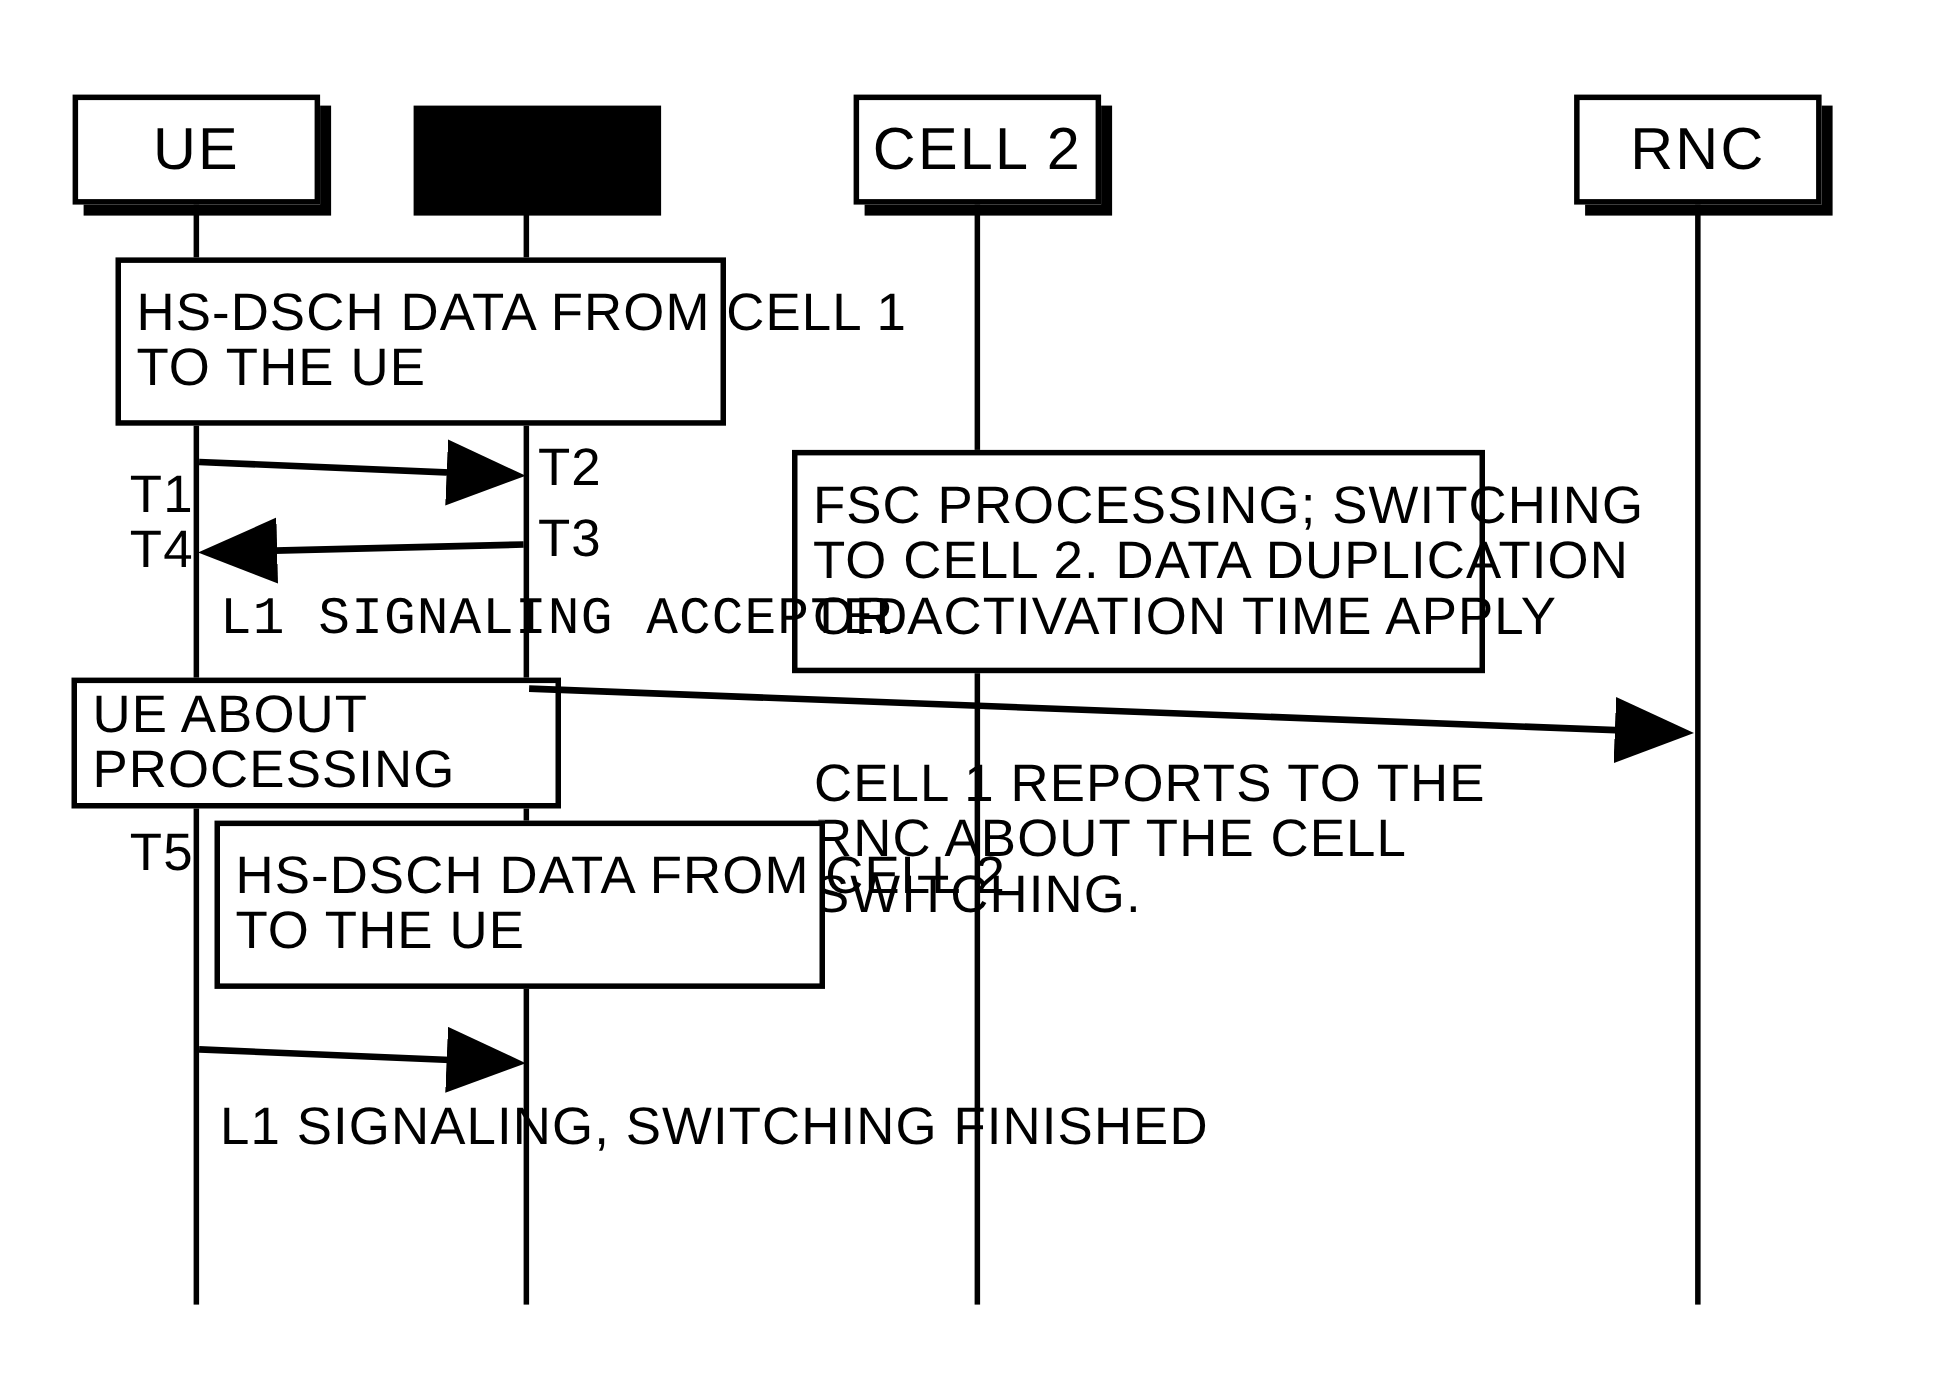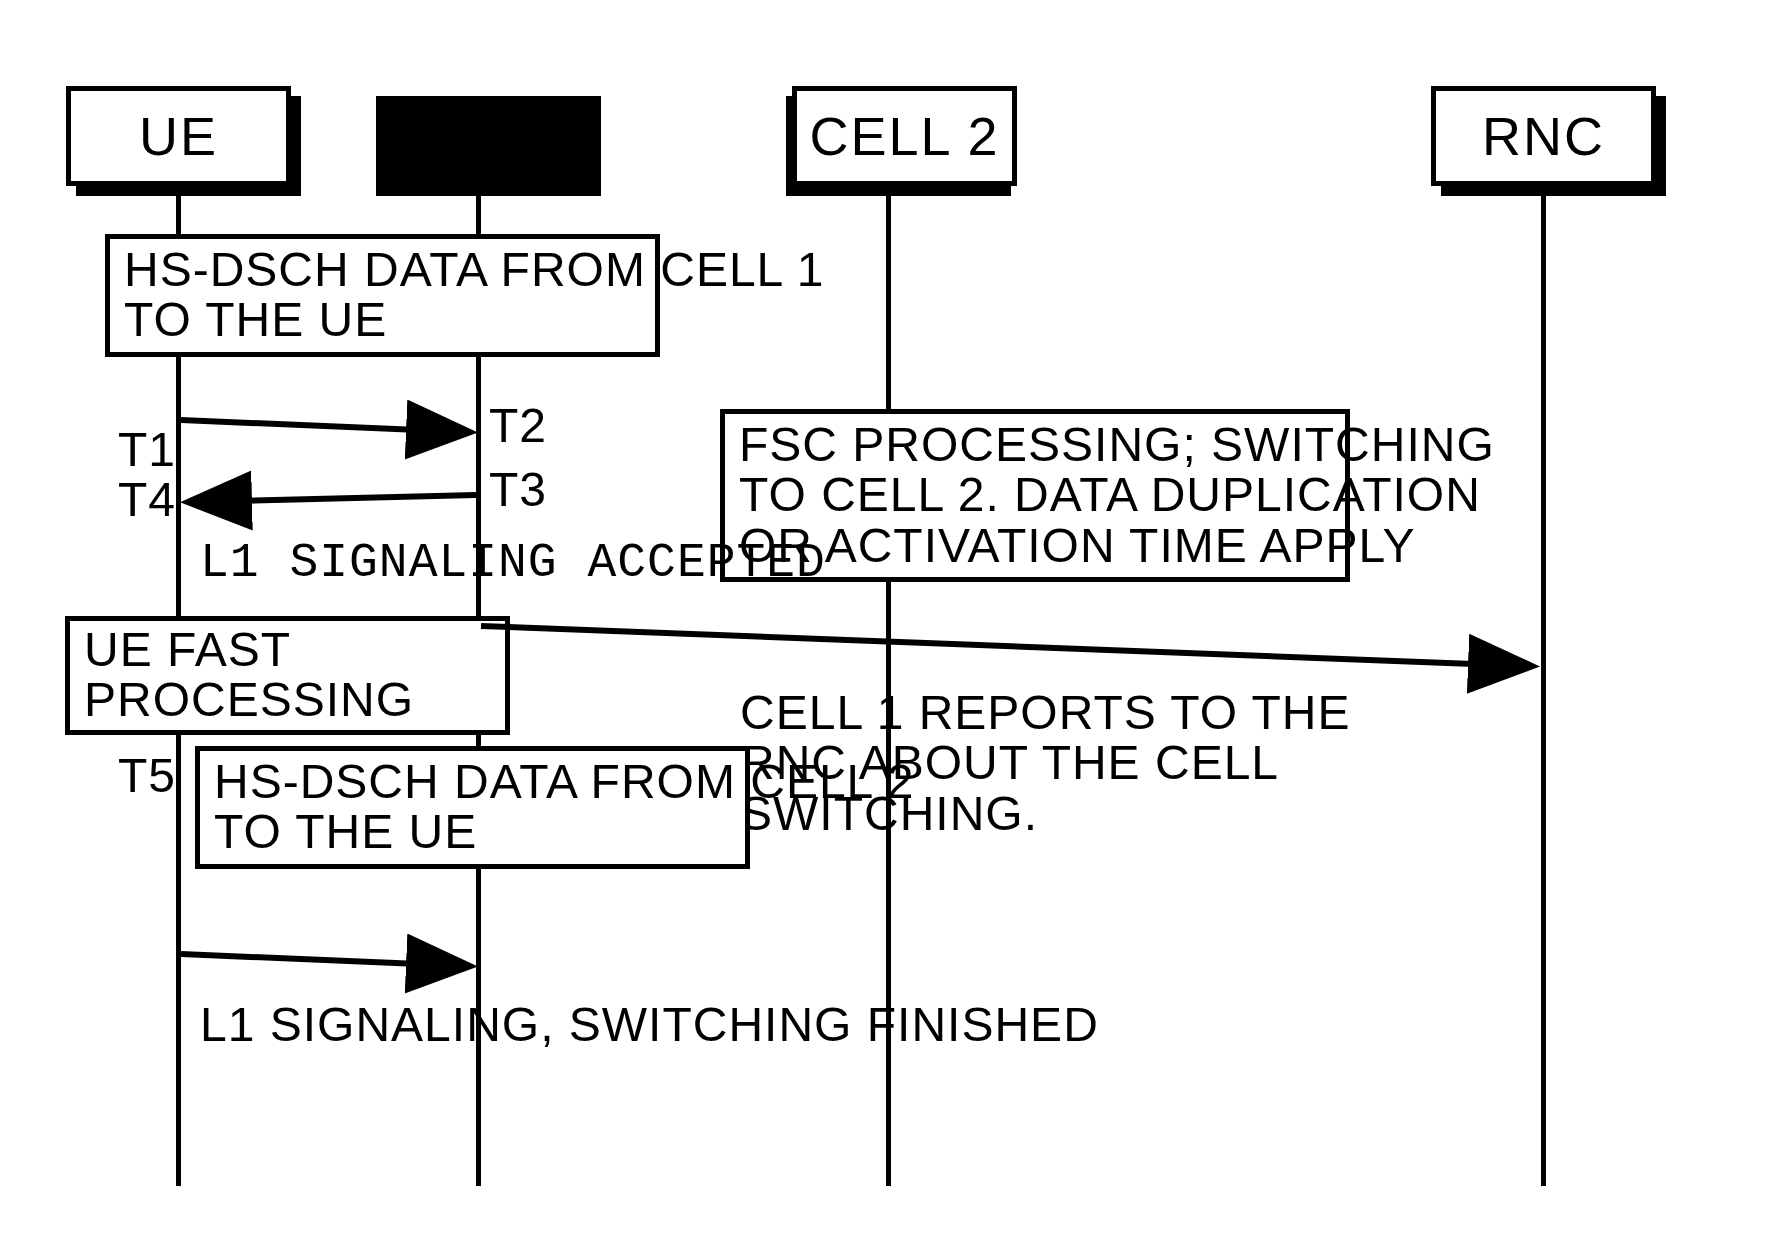--- a/index.html
+++ b/index.html
@@ -41,21 +41,21 @@
     position: absolute;
     width: 5px;
     background: #000;
   }
   
   .notebox {
     position: absolute;
     border: 5px solid #000;
     background: #fff;
     box-sizing: border-box;
-    padding: 6px 14px;
+    padding: 21px 14px;
     font-size: 48px;
     letter-spacing: 1px;
     line-height: 1.05;
     font-stretch: condensed;
   }
   
   .label {
     position: absolute;
     font-size: 48px;
     letter-spacing: 1px;
@@ -84,21 +84,21 @@
 <div class="stage">
 
   <div class="headbox-shadow" style="left:76px; top:96px; width:225px; height:100px;"></div>
   <div class="headbox-shadow" style="left:376px; top:96px; width:225px; height:100px;"></div>
   <div class="headbox-shadow" style="left:786px; top:96px; width:225px; height:100px;"></div>
   <div class="headbox-shadow" style="left:1441px; top:96px; width:225px; height:100px;"></div>
 
   <div class="headbox" style="left:66px; top:86px; width:225px; height:100px;">
     <span>UE</span>
   </div>
-  <div class="headbox" style="left:792px; top:86px; width:225px; height:100px;">
+  <div class="headbox" style="left:776px; top:86px; width:225px; height:100px;">
     <span>CELL 2</span>
   </div>
   <div class="headbox" style="left:1431px; top:86px; width:225px; height:100px;">
     <span>RNC</span>
   </div>
 
   <div class="lifeline" style="left:176px; top:186px; height:1000px;"></div>
   <div class="lifeline" style="left:476px; top:186px; height:1000px;"></div>
   <div class="lifeline" style="left:886px; top:186px; height:1000px;"></div>
   <div class="lifeline" style="left:1541px; top:186px; height:1000px;"></div>
@@ -117,21 +117,21 @@
 TO CELL 2. DATA DUPLICATION
 OR ACTIVATION TIME APPLY</span>
   </div>
 
   <div class="tmark" style="left:118px; top:472px;">T4</div>
   <div class="tmark" style="left:489px; top:462px;">T3</div>
 
   <div class="label" style="left:200px; top:538px;font-family:Liberation Mono, monospace;">L1 SIGNALING ACCEPTED</div>
 
   <div class="notebox" style="left:65px; top:616px; width:445px; padding:4px 14px;">
-    <span>UE FAST PROCESSING</span>
+    <span>UE ABOUT PROCESSING</span>
   </div>
 
   <div class="label" style="left:740px; top:688px;">CELL 1 REPORTS TO THE
 RNC ABOUT THE CELL
 SWITCHING.</div>
 
   <div class="tmark" style="left:118px; top:748px;">T5</div>
 
   <div class="notebox" style="left:195px; top:746px; width:555px;">
     <span style="white-space:pre;">HS-DSCH DATA FROM CELL 2

